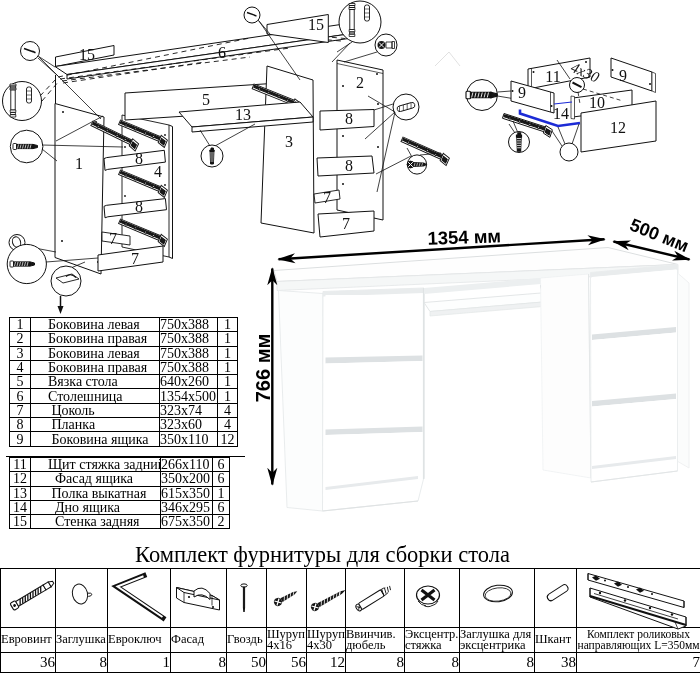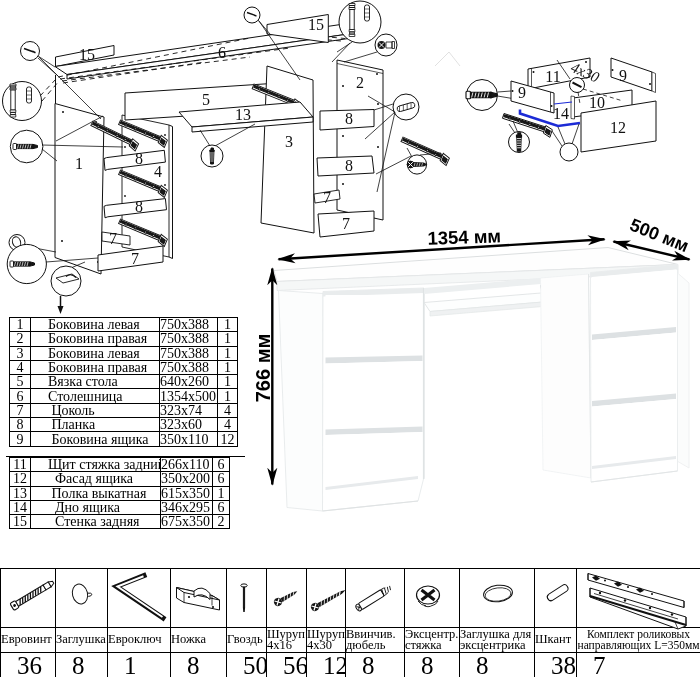--- a/index.html
+++ b/index.html
@@ -9,21 +9,21 @@
 td{border:1px solid #000;padding:0;font-family:"Liberation Serif",serif;
    font-size:13px;line-height:1;white-space:nowrap;overflow:hidden;}
 .pt td{font-size:14px;line-height:13px;}
 .pt td{height:13.3px;}
 .num{text-align:center;}
 .nm{padding-left:17px;}
 .sz{text-align:left;margin-left:8px;}
 #svgov{position:absolute;left:0;top:0;z-index:5;pointer-events:none;}
 .hl{font-size:12.5px;text-align:left;line-height:11px;}
 .hl2{font-size:11.5px;text-align:center;line-height:11px;}
-.hn{font-size:25px;text-align:left;padding-left:16px;}
+.hn{font-size:15px;text-align:right;}
 </style>
 </head>
 <body>
 <div id="page">
 
 <table class="pt" style="position:absolute;left:9px;top:317px;width:228px;">
 <colgroup>
         <col style="width:21px">
         <col style="width:129px">
         <col style="width:58px">
@@ -124,20 +124,21 @@
         </tr>
 <tr>
           <td class="num">15</td>
           <td class="nm">&nbsp;&nbsp;Стенка задняя</td>
           <td class="sz">675x350</td>
           <td class="num">2</td>
         </tr>
 </tbody>
     </table>
 
+<div style="position:absolute;left:120px;top:541.5px;width:405px;text-align:center;font-size:22.5px;">Комплект фурнитуры для сборки стола</div>
 
 <table style="position:absolute;left:0px;top:568px;width:700px;">
 <colgroup>
         <col style="width:55px">
         <col style="width:52px">
         <col style="width:63px">
         <col style="width:56px">
         <col style="width:40px">
         <col style="width:40px">
         <col style="width:39px">
@@ -159,21 +160,21 @@
           <td></td>
           <td></td>
           <td></td>
           <td></td>
           <td></td>
         </tr>
 <tr style="height:24.5px">
           <td class="hl">Евровинт</td>
           <td class="hl">Заглушка</td>
           <td class="hl">Евроключ</td>
-          <td class="hl">Ножка</td>
+          <td class="hl">Фасад</td>
           <td class="hl">Гвоздь</td>
           <td class="hl">Шуруп<br>4х16</td>
           <td class="hl">Шуруп<br>4х30</td>
           <td class="hl">Ввинчив.<br>дюбель</td>
           <td class="hl">Эксцентр.<br>стяжка</td>
           <td class="hl">Заглушка для<br>эксцентрика</td>
           <td class="hl">Шкант</td>
           <td class="hl2">Комплект роликовых<br>направляющих L=350мм</td>
         </tr>
 <tr style="height:20.5px">

